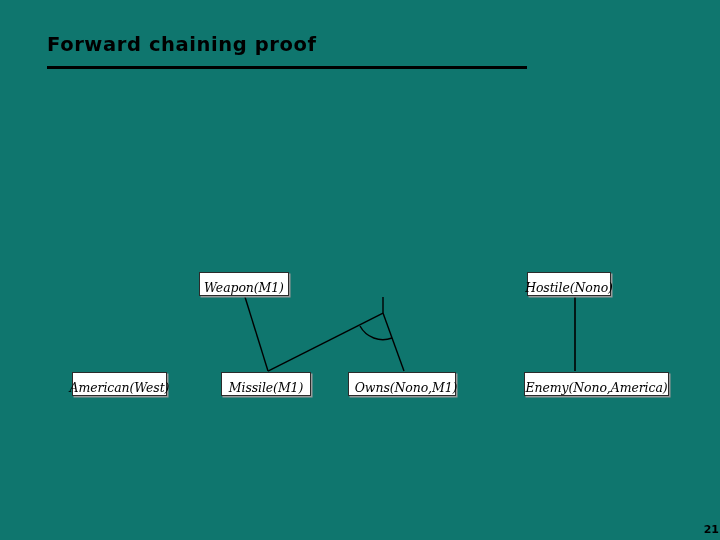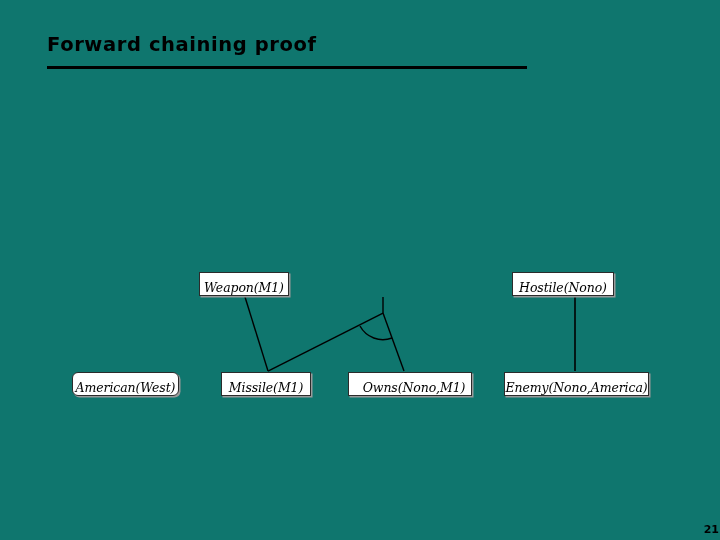--- a/index.html
+++ b/index.html
@@ -92,35 +92,35 @@
       <line x1="575" y1="297" x2="575" y2="371" stroke="#000000" stroke-width="1.6"></line>
       <path d="M 360 326 A 26 26 0 0 0 392 338" fill="none" stroke="#000000" stroke-width="1.4"></path>
     </g>
   </svg>
 
   <div class="node" style="left:199px; top:272px; width:90px;">
     <span>Weapon(M1)</span>
   </div>
 
 
-  <div class="node" style="left:512px; top:272px; width:102px;">
+  <div class="node" style="left:527px; top:272px; width:84px;">
     <span>Hostile(Nono)</span>
   </div>
 
-  <div class="node" style="left:72px; top:372px; width:107px;border-radius:6px;">
+  <div class="node" style="left:72px; top:372px; width:95px;">
     <span>American(West)</span>
   </div>
 
   <div class="node" style="left:221px; top:372px; width:90px;">
     <span>Missile(M1)</span>
   </div>
 
-  <div class="node" style="left:348px; top:372px; width:124px;padding-left:8px;">
+  <div class="node" style="left:348px; top:372px; width:108px;padding-left:8px;">
     <span>Owns(Nono,M1)</span>
   </div>
 
-  <div class="node" style="left:504px; top:372px; width:145px;">
+  <div class="node" style="left:524px; top:372px; width:145px;">
     <span>Enemy(Nono,America)</span>
   </div>
 
   <div id="page-number">21</div>
 
 </div>
 
 </body></html>

